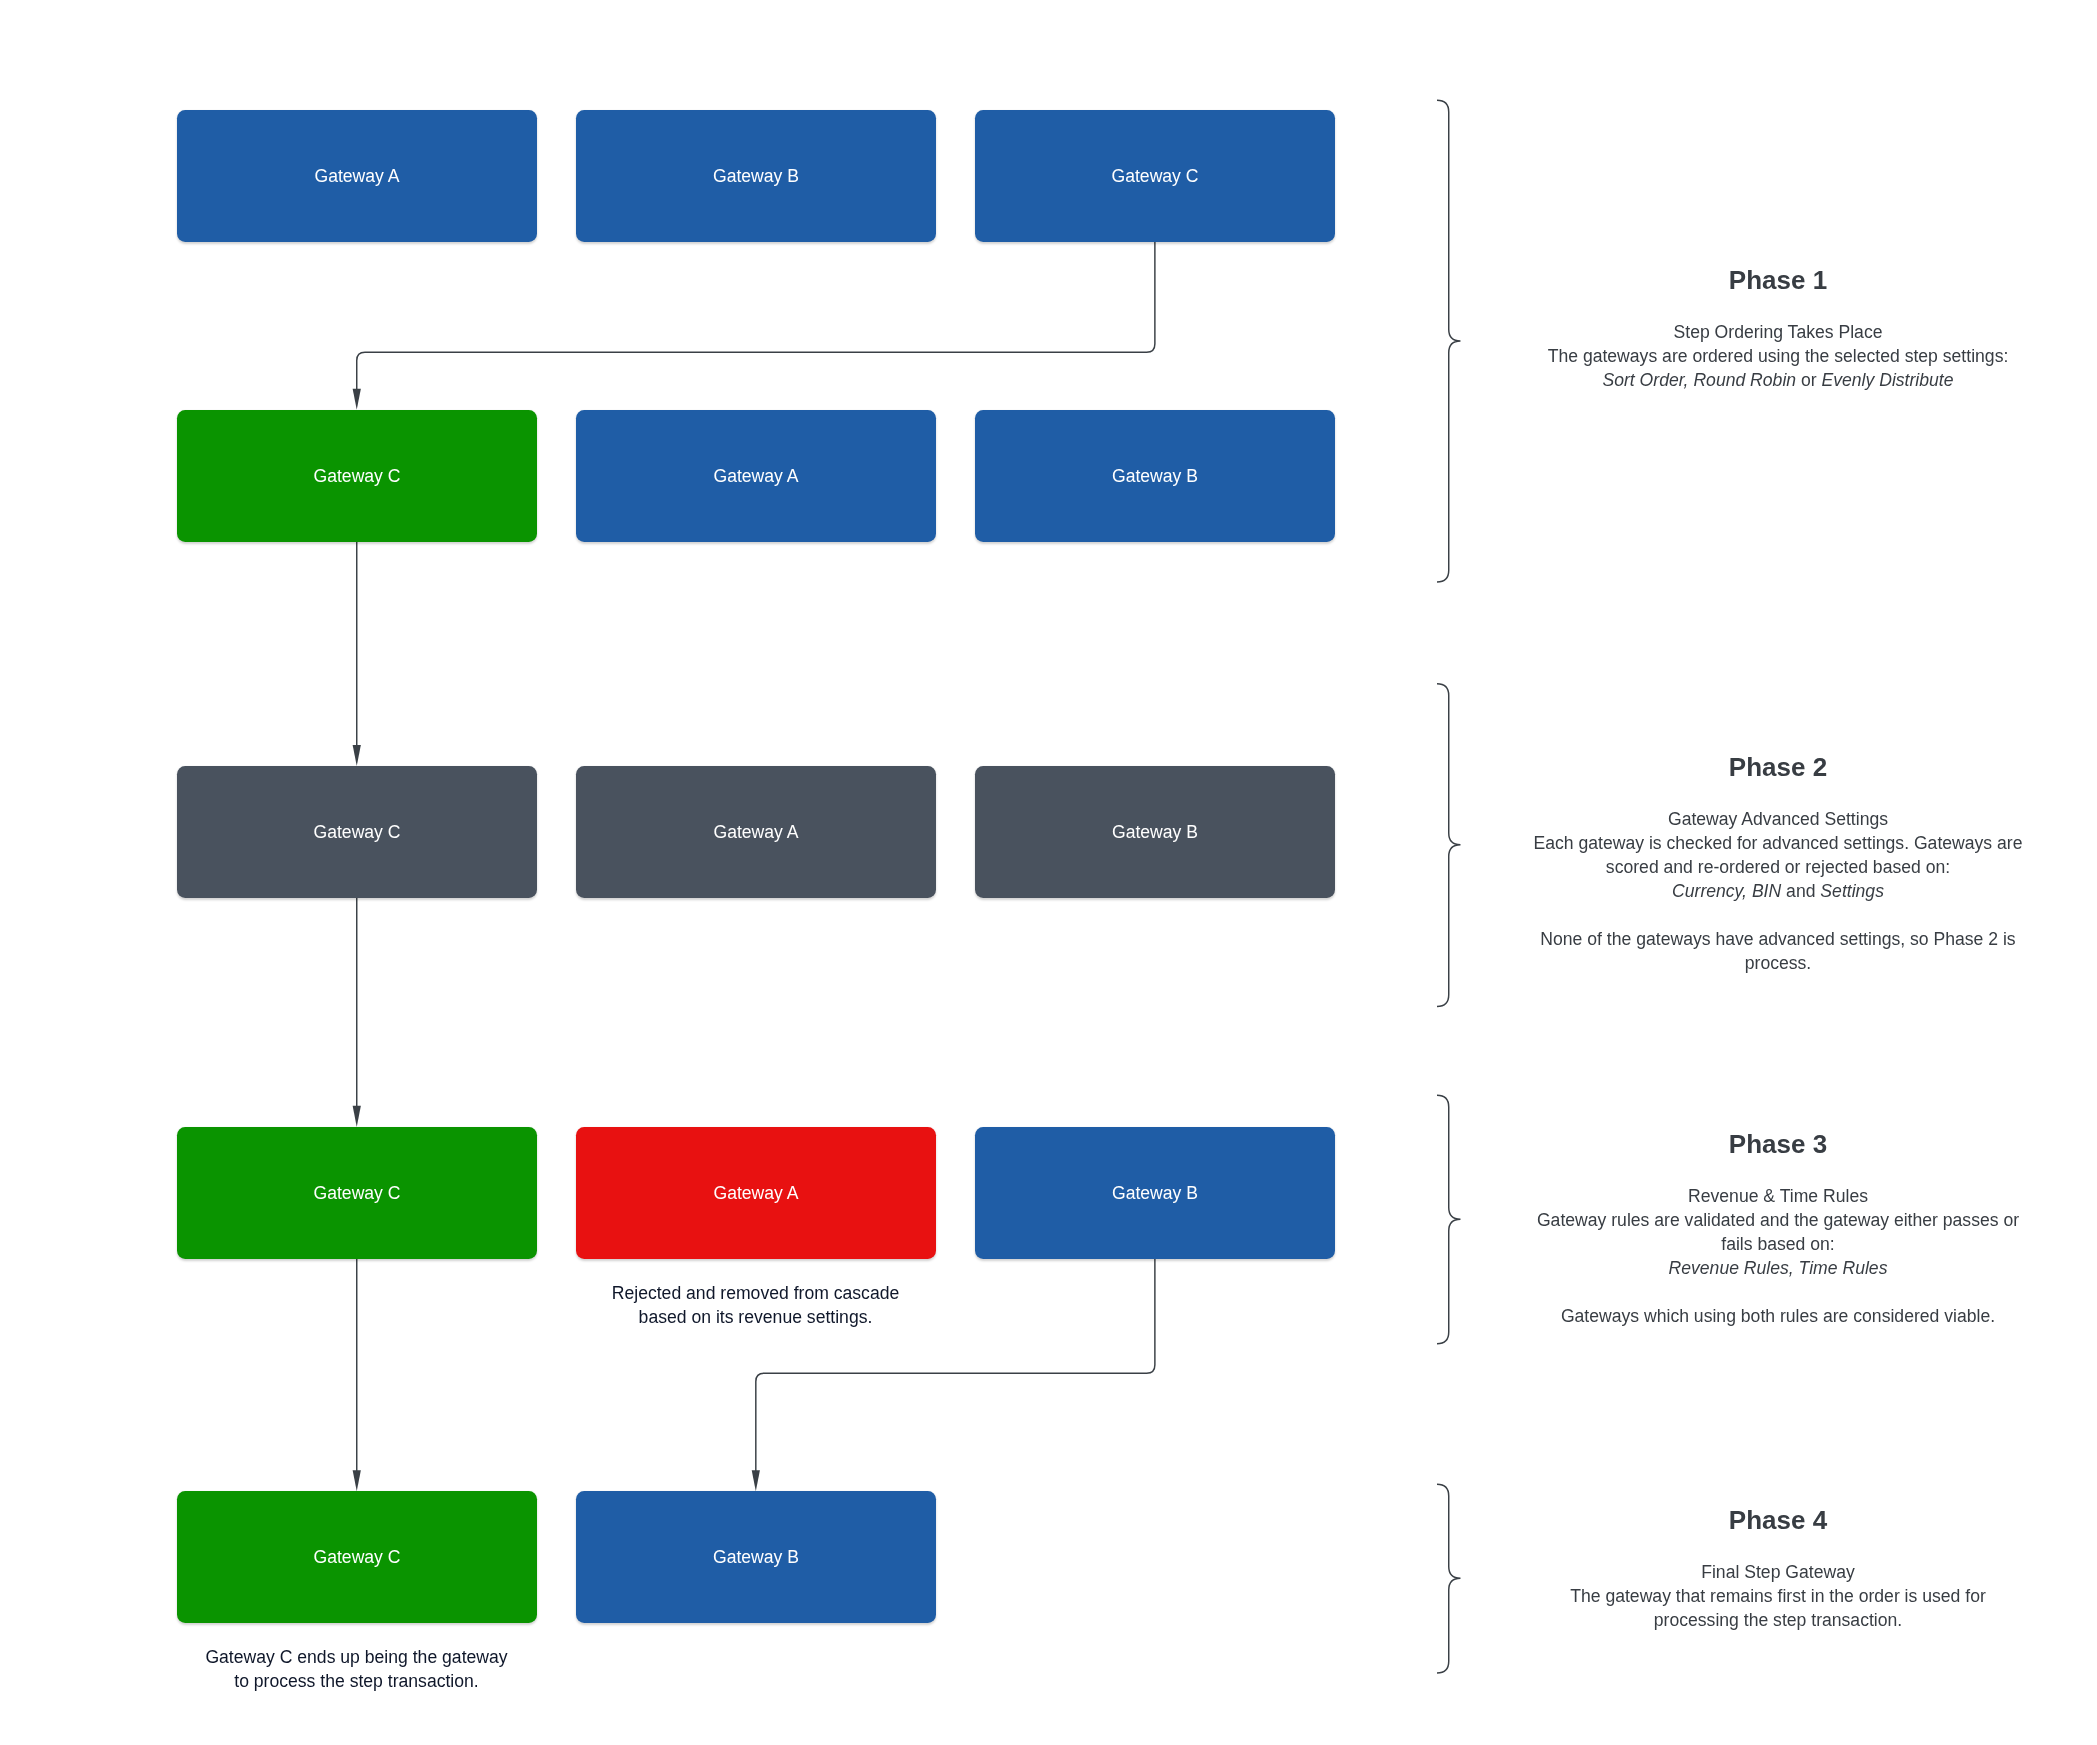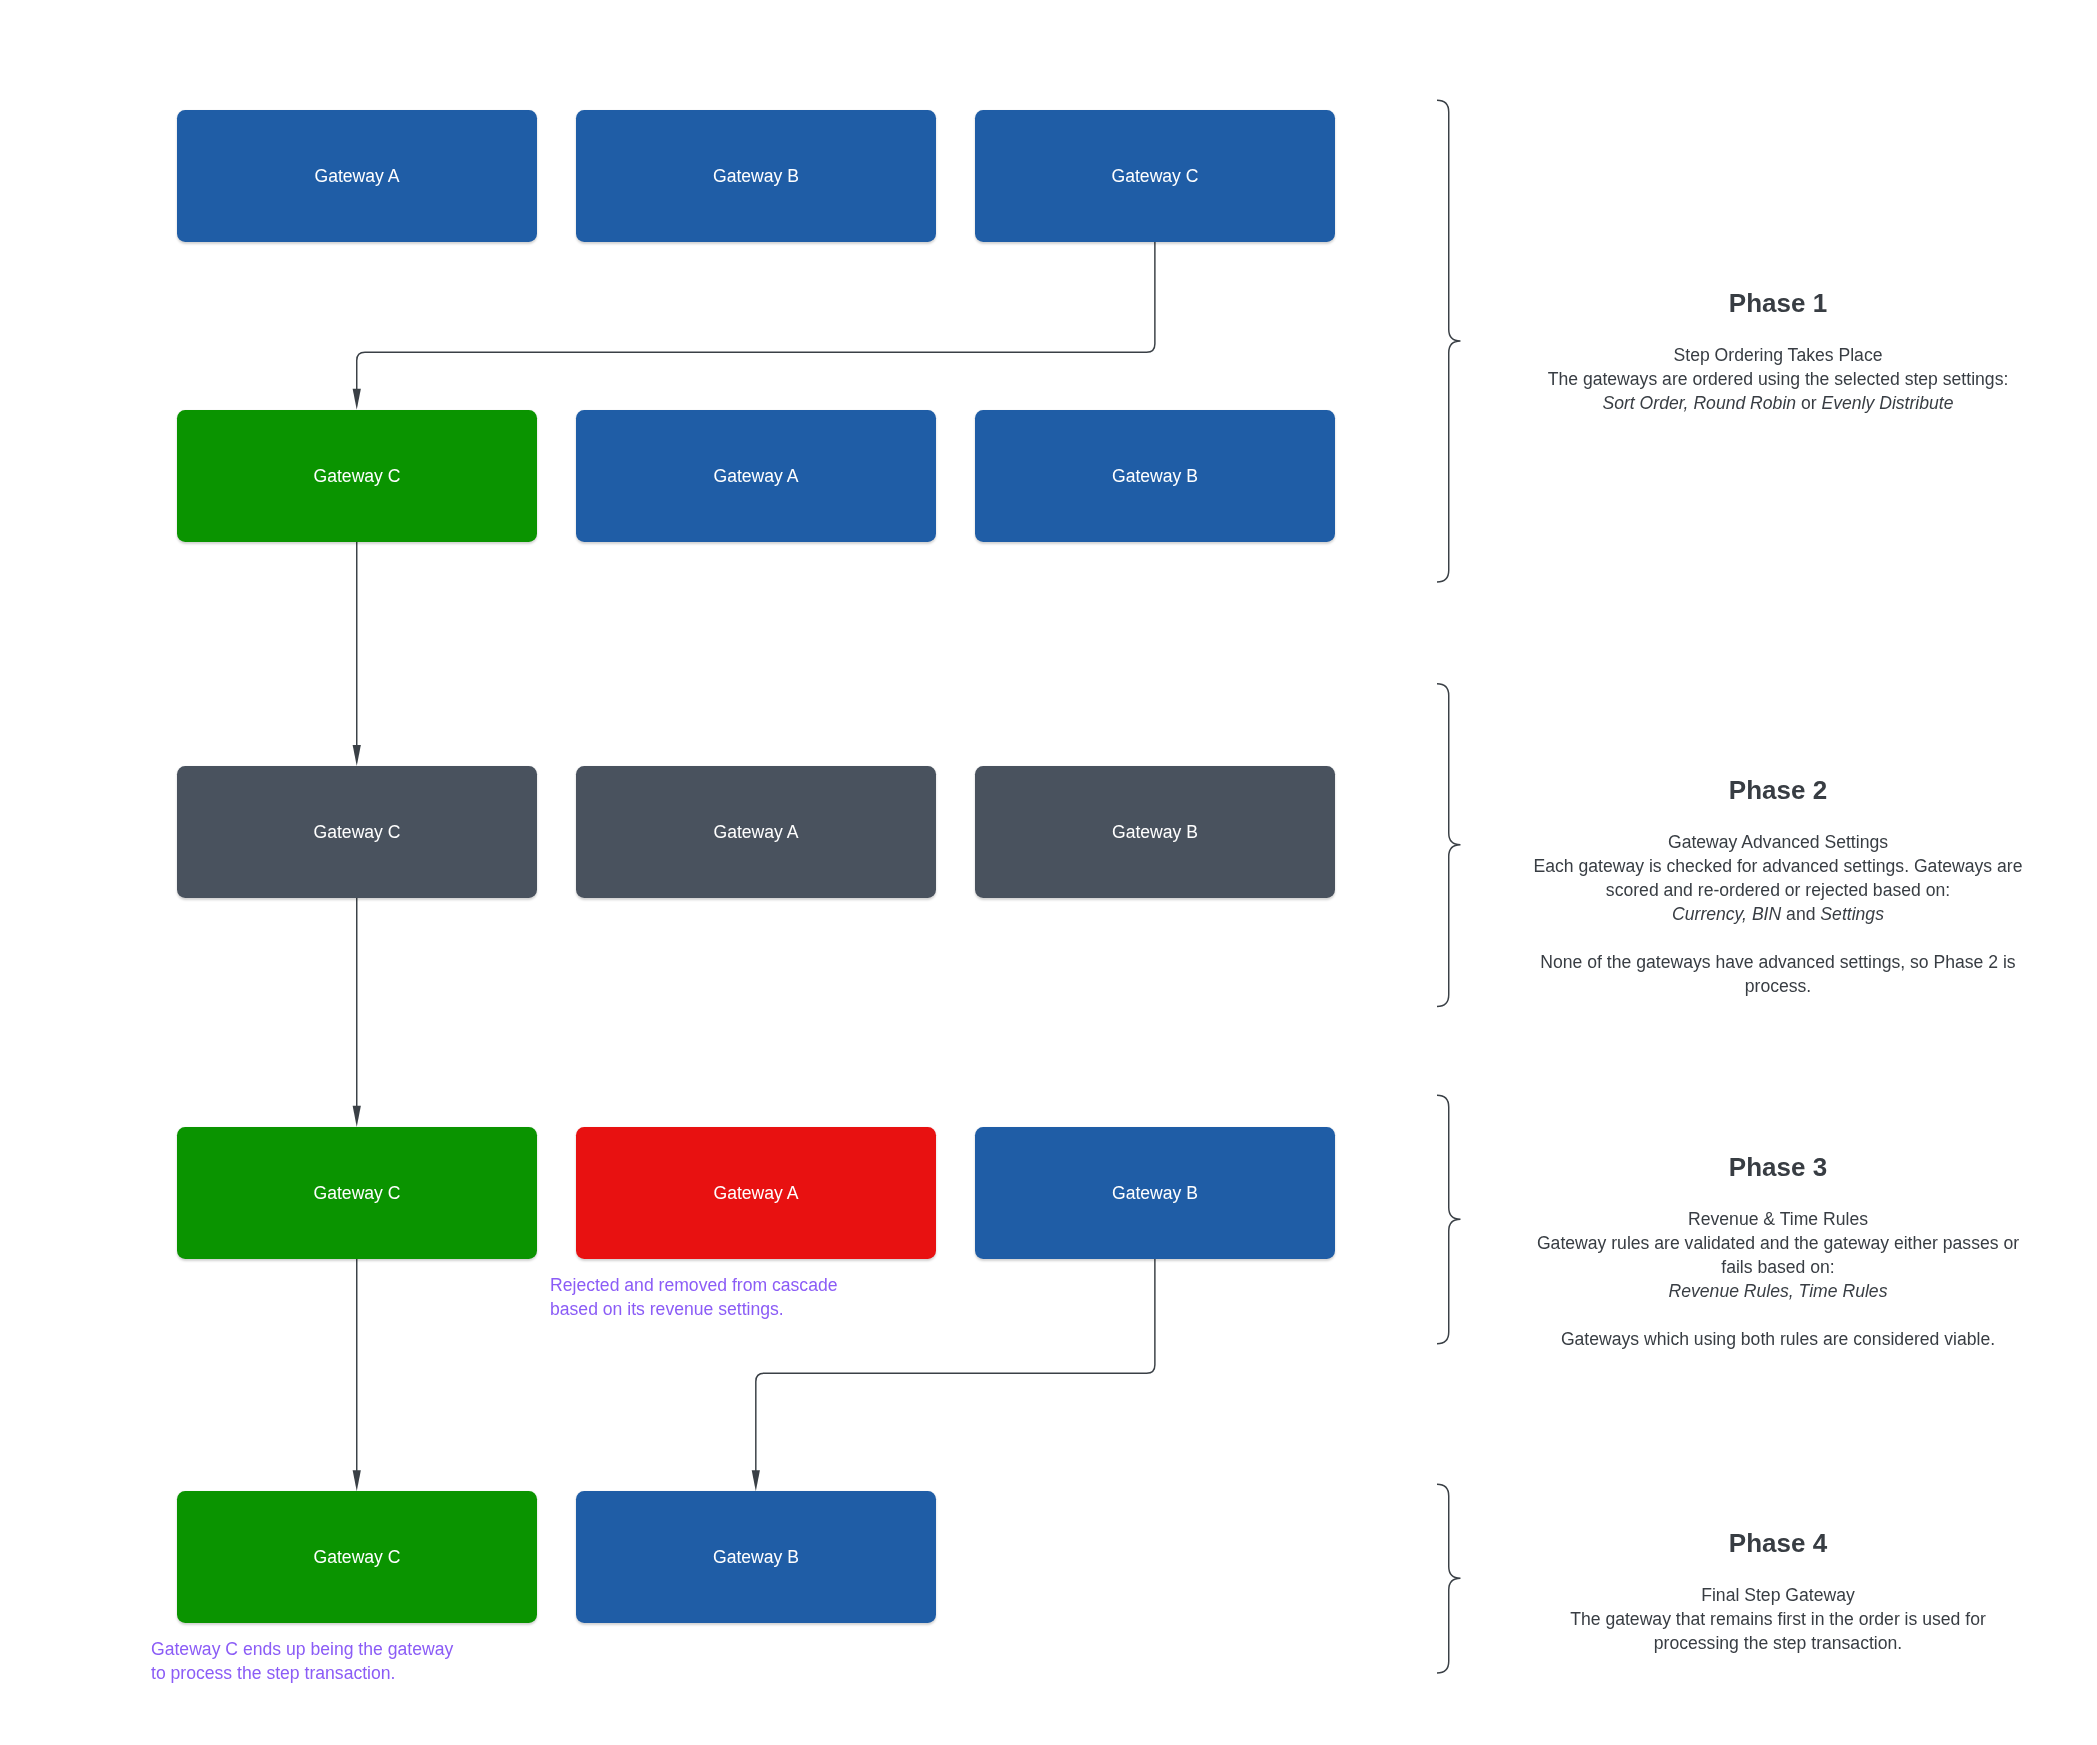--- a/index.html
+++ b/index.html
@@ -42,40 +42,40 @@
     left:1496px;
     width:564px;
     text-align:center;
     color:#383d43;
   }
   .phase-title{
     font-size:26px;
     font-weight:bold;
     line-height:31px;
     margin-bottom:23.5px;
-    margin-top:23px;
   }
   .phase-sub{
     font-size:17.6px;
     font-weight:normal;
     line-height:24px;
   }
   .pline{
     font-size:17.6px;
     line-height:24px;
   }
   .pgap{height:24px;}
   .it{font-style:italic;}
   .caption{
     position:absolute;
     width:411px;
-    text-align:left;
+    text-align:center;
     font-size:17.6px;
     line-height:24px;
-    color:#8b5cf6;
+    color:#0f172a;
+    margin-top:8px;
   }
   .cap-rejected{left:550px; top:1273px;}
   .cap-final{left:151px; top:1637px;}
 </style>
 </head>
 <body>
 
 <div class="canvas">
 
   <svg class="wires" viewBox="0 0 3568 2970">

